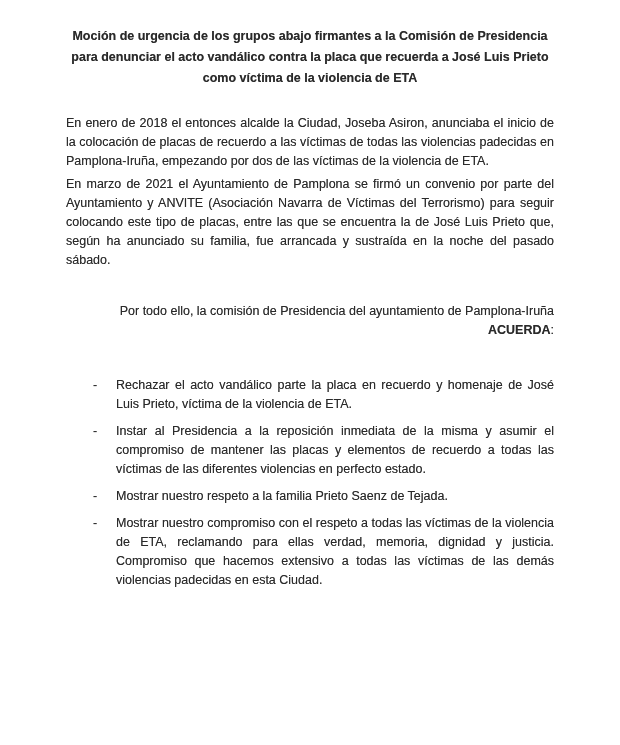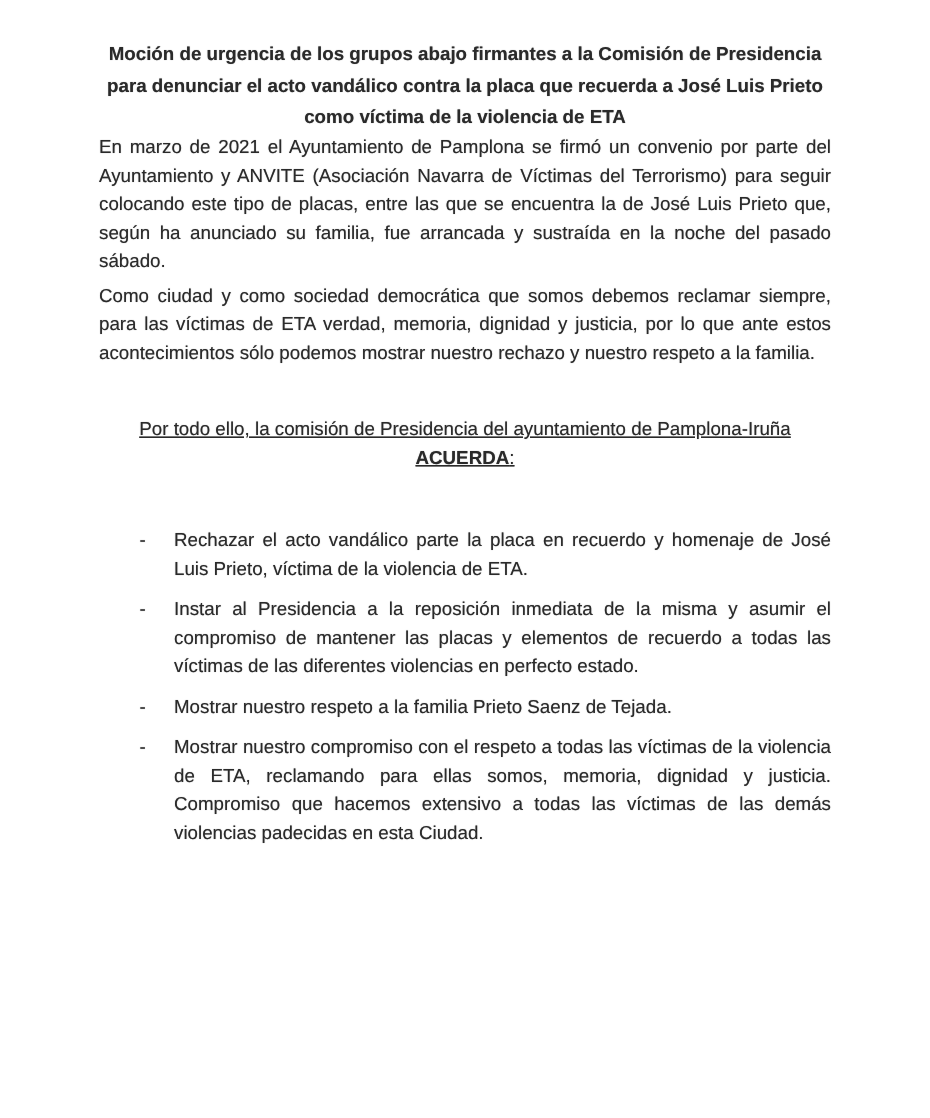--- a/index.html
+++ b/index.html
@@ -32,22 +32,21 @@
   .para {
     margin: 0 0 4px 0;
     text-align: justify;
   }
   .para.first {
     margin-top: 25px;
   }
   .acuerda {
     margin-top: 32px;
     margin-bottom: 12px;
-    text-align: center;
-    text-decoration: underline;
+    text-align: right;
   }
   .acuerda strong {
     font-weight: 700;
   }
   .bullets {
     list-style: none;
     margin: 36px 0 0 0;
     padding: 0;
   }
   .bullet {
@@ -65,39 +64,39 @@
     text-align: justify;
   }
 </style>
 </head>
 <body>
 
 <div class="page">
 
   <h1 class="title">Moción de urgencia de los grupos abajo firmantes a la Comisión de Presidencia para denunciar el acto vandálico contra la placa que recuerda a José Luis Prieto como víctima de la violencia de ETA</h1>
 
+  <p class="para first">En enero de 2018 el entonces alcalde la Ciudad, Joseba Asiron, anunciaba el inicio de la colocación de placas de recuerdo a las víctimas de todas las violencias padecidas en Pamplona-Iruña, empezando por dos de las víctimas de la violencia de ETA.</p>
 
   <p class="para">En marzo de 2021 el Ayuntamiento de Pamplona se firmó un convenio por parte del Ayuntamiento y ANVITE (Asociación Navarra de Víctimas del Terrorismo) para seguir colocando este tipo de placas, entre las que se encuentra la de José Luis Prieto que, según ha anunciado su familia, fue arrancada y sustraída en la noche del pasado sábado.</p>
 
-  <p class="para">Como ciudad y como sociedad democrática que somos debemos reclamar siempre, para las víctimas de ETA verdad, memoria, dignidad y justicia, por lo que ante estos acontecimientos sólo podemos mostrar nuestro rechazo y nuestro respeto a la familia.</p>
 
   <p class="para acuerda"><span>Por todo ello, la comisión de Presidencia del ayuntamiento de Pamplona-Iruña </span><strong>ACUERDA</strong><span>:</span></p>
 
   <ul class="bullets">
     <li class="bullet">
       <span class="marker">-</span>
       <span class="btext">Rechazar el acto vandálico parte la placa en recuerdo y homenaje de José Luis Prieto, víctima de la violencia de ETA.</span>
     </li>
     <li class="bullet">
       <span class="marker">-</span>
       <span class="btext">Instar al Presidencia a la reposición inmediata de la misma y asumir el compromiso de mantener las placas y elementos de recuerdo a todas las víctimas de las diferentes violencias en perfecto estado.</span>
     </li>
     <li class="bullet">
       <span class="marker">-</span>
       <span class="btext">Mostrar nuestro respeto a la familia Prieto Saenz de Tejada.</span>
     </li>
     <li class="bullet">
       <span class="marker">-</span>
-      <span class="btext">Mostrar nuestro compromiso con el respeto a todas las víctimas de la violencia de ETA, reclamando para ellas somos, memoria, dignidad y justicia. Compromiso que hacemos extensivo a todas las víctimas de las demás violencias padecidas en esta Ciudad.</span>
+      <span class="btext">Mostrar nuestro compromiso con el respeto a todas las víctimas de la violencia de ETA, reclamando para ellas verdad, memoria, dignidad y justicia. Compromiso que hacemos extensivo a todas las víctimas de las demás violencias padecidas en esta Ciudad.</span>
     </li>
   </ul>
 
 </div>
 
 </body></html>

